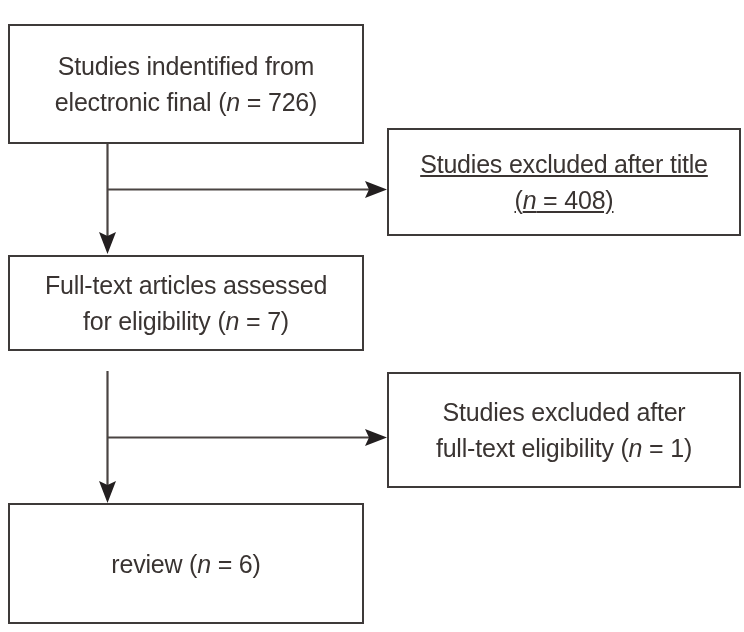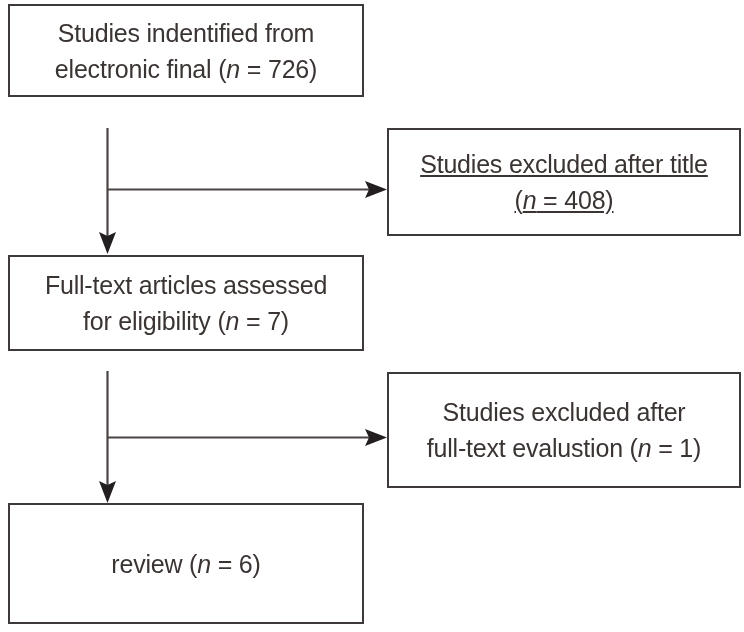--- a/index.html
+++ b/index.html
@@ -28,21 +28,21 @@
     font-size: 25px;
     line-height: 36px;
     letter-spacing: -0.2px;
   }
   .box .line {
     white-space: nowrap;
   }
   .it {
     font-style: italic;
   }
-  .box-identified        { left: 8px;   top: 4px;   width: 356px; height: 93px; }
+  .box-identified        { left: 8px;   top: 24px;   width: 356px; height: 120px; }
   .box-excluded-screen   { left: 387px; top: 128px; width: 354px; height: 108px; text-decoration: underline; }
   .box-fulltext          { left: 8px;   top: 255px; width: 356px; height: 96px; }
   .box-excluded-fulltext { left: 387px; top: 372px; width: 354px; height: 116px; }
   .box-included          { left: 8px;   top: 503px; width: 356px; height: 121px; }
   svg.connectors {
     position: absolute;
     left: 0;
     top: 0;
     pointer-events: none;
   }
@@ -85,20 +85,20 @@
     <div class="line"><span>(</span><span class="it">n</span><span> = 408)</span></div>
   </div>
 
   <div class="box box-fulltext">
     <div class="line">Full-text articles assessed</div>
     <div class="line"><span>for eligibility (</span><span class="it">n</span><span> = 7)</span></div>
   </div>
 
   <div class="box box-excluded-fulltext">
     <div class="line">Studies excluded after</div>
-    <div class="line"><span>full-text evalustion (</span><span class="it">n</span><span> = 1)</span></div>
+    <div class="line"><span>full-text eligibility (</span><span class="it">n</span><span> = 1)</span></div>
   </div>
 
   <div class="box box-included">
     <div class="line"><span>review (</span><span class="it">n</span><span> = 6)</span></div>
   </div>
 
 </div>
 
 </body></html>

